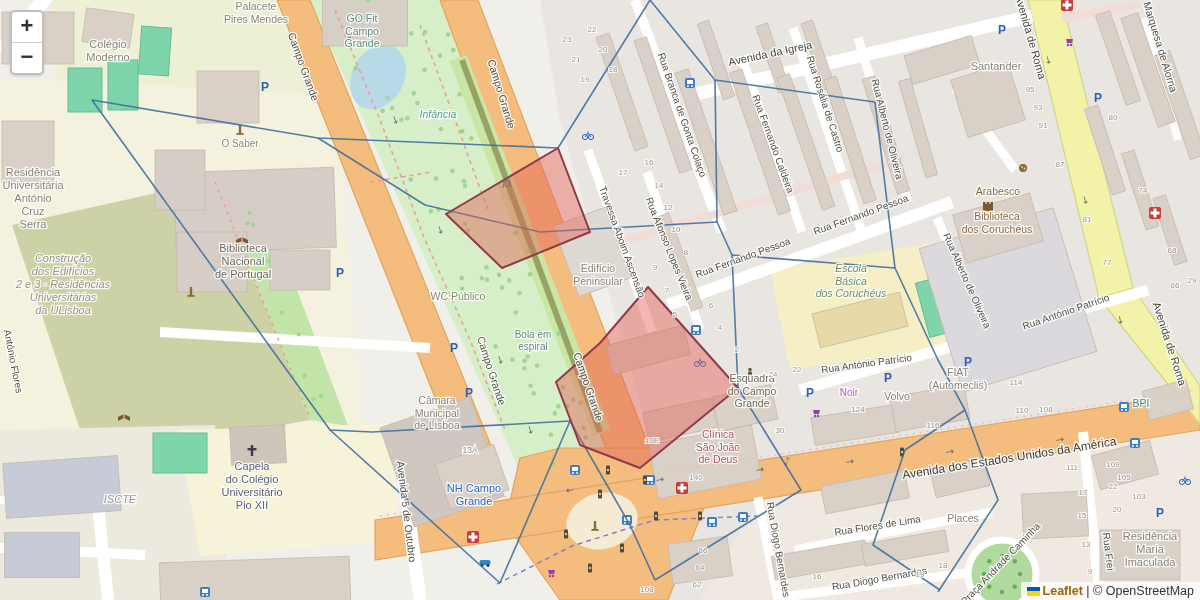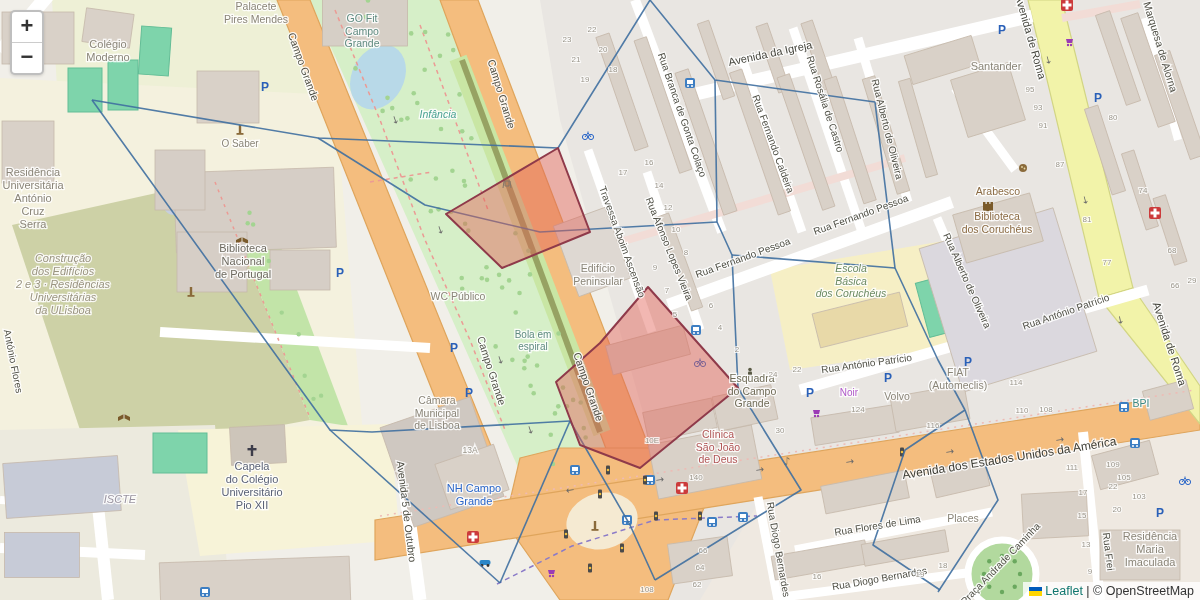--- a/index.html
+++ b/index.html
@@ -9,21 +9,21 @@
   
   .zoom-ctl{position:absolute;left:10px;top:10px;z-index:50;border:2px solid rgba(0,0,0,0.25);
             border-radius:5px;background:#fff;width:30px;box-shadow:0 1px 3px rgba(0,0,0,.15);}
   .zoom-btn{width:30px;height:30px;line-height:28px;text-align:center;font-size:22px;font-weight:bold;
             color:#333;cursor:pointer;user-select:none;}
   .zoom-btn:first-child{border-bottom:1px solid #ccc;border-radius:4px 4px 0 0;}
   .zoom-btn:last-child{border-radius:0 0 4px 4px;}
   
   .attrib{position:absolute;right:0;bottom:0;z-index:50;background:rgba(255,255,255,0.78);
           padding:2px 6px 2px 6px;font-size:12.5px;color:#333;white-space:nowrap;}
-  .attrib a{color:#0f766e;text-decoration:none;cursor:pointer;}
+  .attrib a{color:#a16207;text-decoration:none;cursor:pointer;font-weight:bold;}
   .ua-flag{display:inline-block;width:13px;height:9px;vertical-align:-1px;margin-right:3px;
            background:linear-gradient(to bottom,#005BBB 50%,#FFD500 50%);}
 </style>
 </head>
 <body>
 
 <div id="map">
   <svg id="mapsvg" width="1200" height="600" viewBox="0 0 1200 600">
       <rect x="0" y="0" width="1200" height="600" fill="#f1efe9"></rect>
       <polygon points="52,0 335,0 335,100 300,140 60,140" fill="#eef0d6"></polygon>

